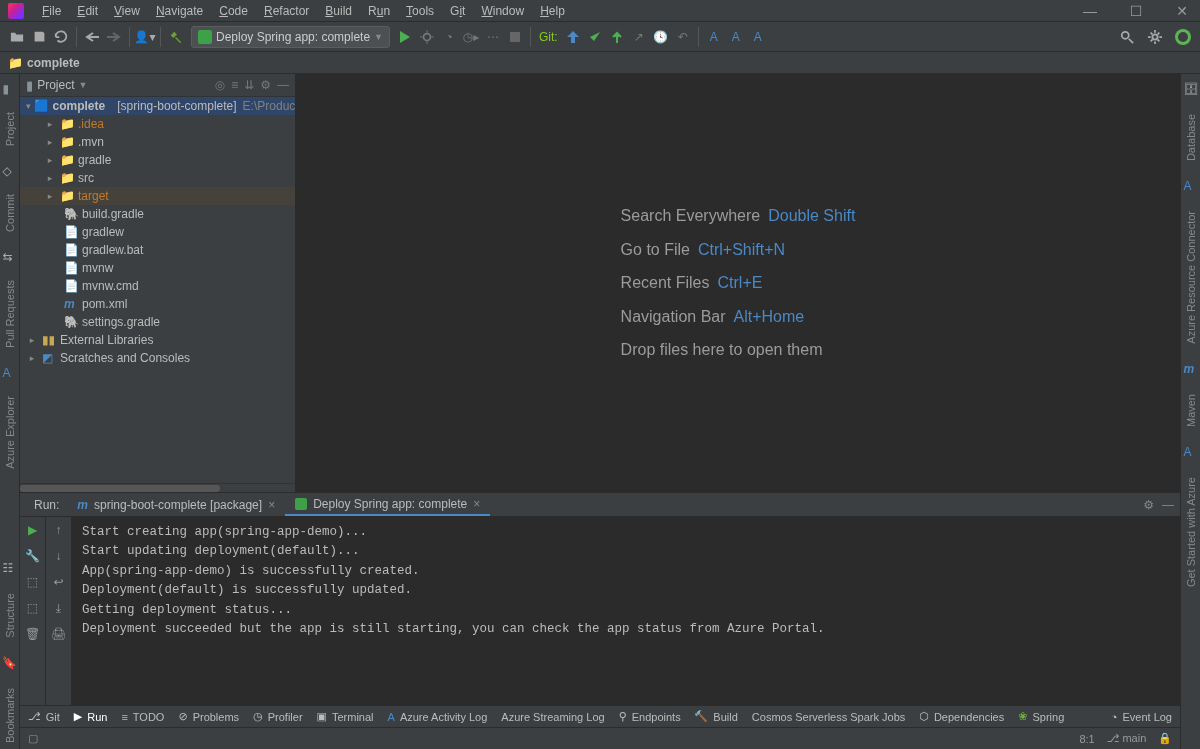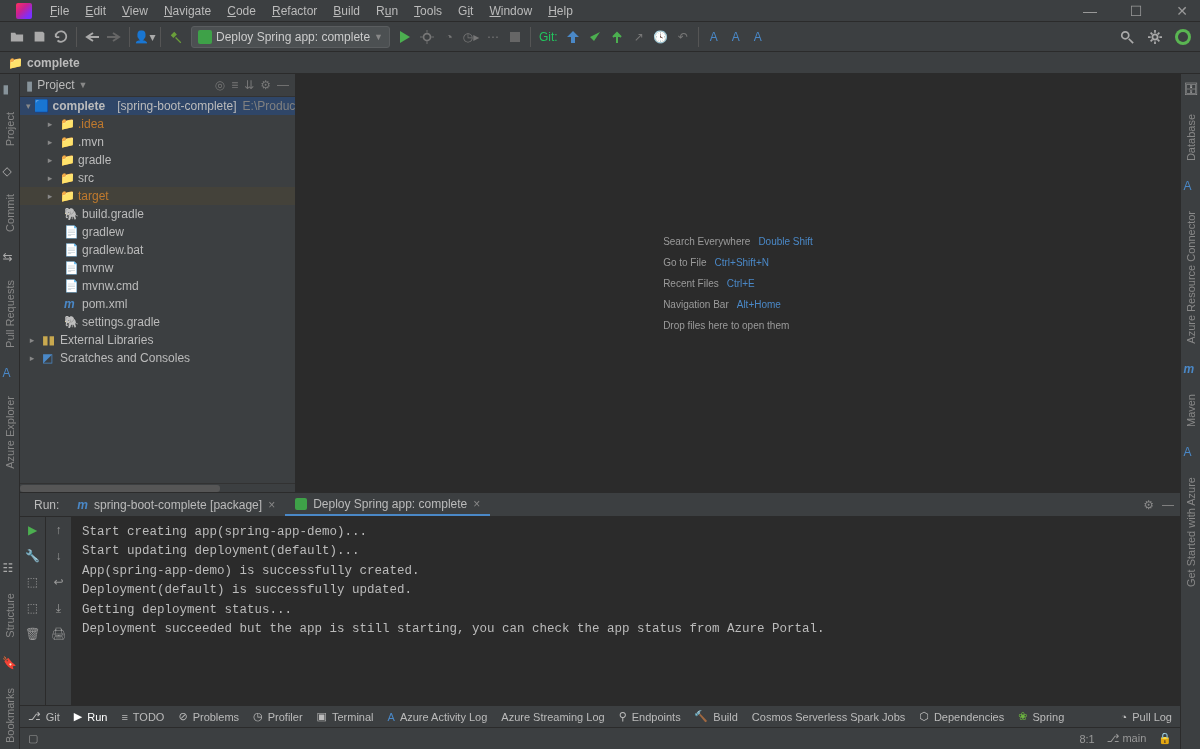--- a/index.html
+++ b/index.html
@@ -13,21 +13,21 @@
     overflow: hidden;
     display: flex;
     flex-direction: column;
   }
   
   .menubar {
     height: 22px;
     background: #3c3f41;
     display: flex;
     align-items: center;
-    padding: 0 16px;
+    padding: 0 8px;
     border-bottom: 1px solid #2b2b2b;
     position: relative;
   }
   .app-icon { width: 16px; height: 16px; background: linear-gradient(135deg,#fe315d 0%,#c82193 40%,#7b2fff 80%); border-radius:2px; margin-right:10px;}
   .menu-item { padding: 3px 8px; color:#bbb; cursor:pointer; }
   .menu-item u { text-decoration: underline; }
   .win-controls { position:absolute; right:4px; top:0; display:flex; gap:18px; color:#999; font-size:14px;}
   .win-controls span { width:28px; height:22px; display:flex; align-items:center; justify-content:center; cursor:pointer;}
   
   .toolbar {
@@ -72,21 +72,21 @@
   .folder-tgt { color:#cc7832;}
   .tree-row .label { color:#bbb;}
   .tree-row .label.orange { color:#c07a2e;}
   .tree-row .module { color:#808080; margin-left:6px;}
   .tree-row.root { background:#2f4668;}
   .tree-row.target-row { background:#44423a;}
   .hscroll-track { height:9px; background:#3c3f41; border-top:1px solid #323232; position:relative;}
   .hscroll-thumb { position:absolute; left:0; width:200px; height:7px; top:1px; background:#565656; border-radius:3px;}
   
   .editor { flex:1; background:#2b2b2b; display:flex; align-items:center; justify-content:center;}
-  .welcome { text-align:left; color:#9b9b9b; font-size:10px; line-height:2.1;}
+  .welcome { text-align:left; color:#9b9b9b; font-size:16px; line-height:2.1;}
   .welcome .key { color:#4a88c7; margin-left:8px;}
   
   .bottom-panel { height:213px; background:#3c3f41; border-top:1px solid #2b2b2b; display:flex; flex-direction:column;}
   .run-tabs { height:24px; display:flex; align-items:stretch; border-bottom:1px solid #2b2b2b; padding-left:6px;}
   .run-label { display:flex; align-items:center; padding:12px 8px; color:#bbb;}
   .run-tab { display:flex; align-items:center; padding:0 10px; color:#bbb; gap:6px; cursor:pointer; position:relative;}
   .run-tab.active { border-bottom:2px solid #4a88c7;}
   .run-tab .close { color:#888; font-size:12px;}
   .run-tabs-actions { margin-left:auto; display:flex; align-items:center; gap:8px; padding-right:6px; color:#888;}
   .run-body { flex:1; display:flex; min-height:0;}
@@ -180,21 +180,21 @@
     </div>
   <div class="tb-btn" style="color:#777;">◔</div>
   <div class="tb-btn" style="color:#777;">◷▸</div>
   <div class="tb-btn" style="color:#777;">⋯</div>
   <div class="tb-btn">
       <svg width="10" height="10">
         <rect width="10" height="10" fill="#666"></rect>
       </svg>
     </div>
   <div class="tb-sep"></div>
-  <span style="color:#22c55e; margin:0 4px;">Git:</span>
+  <span style="color:#84cc16; margin:0 4px;">Git:</span>
   <div class="tb-btn">
       <svg width="12" height="12">
         <path fill="#4a88c7" d="M6 0L0 6h4v6h4V6h4z"></path>
       </svg>
     </div>
   <div class="tb-btn">
       <svg width="12" height="12">
         <path fill="#4caf50" d="M1 6l4 4L11 1"></path>
       </svg>
     </div>
@@ -453,21 +453,21 @@
           <span>⬡</span>
           <span>Dependencies</span>
         </div>
       <div class="tstrip-item">
           <span style="color:#6bb33f;">❀</span>
           <span>Spring</span>
         </div>
       <div class="tstrip-right">
         <div class="tstrip-item">
             <span>◔</span>
-            <span>Pull Log</span>
+            <span>Event Log</span>
           </div>
       </div>
     </div>
 
     <div class="status-bar">
       <span>▢</span>
       <div class="status-right">
         <span>8:1</span>
         <span>⎇ <span>main</span></span>
         <span>🔒</span>

